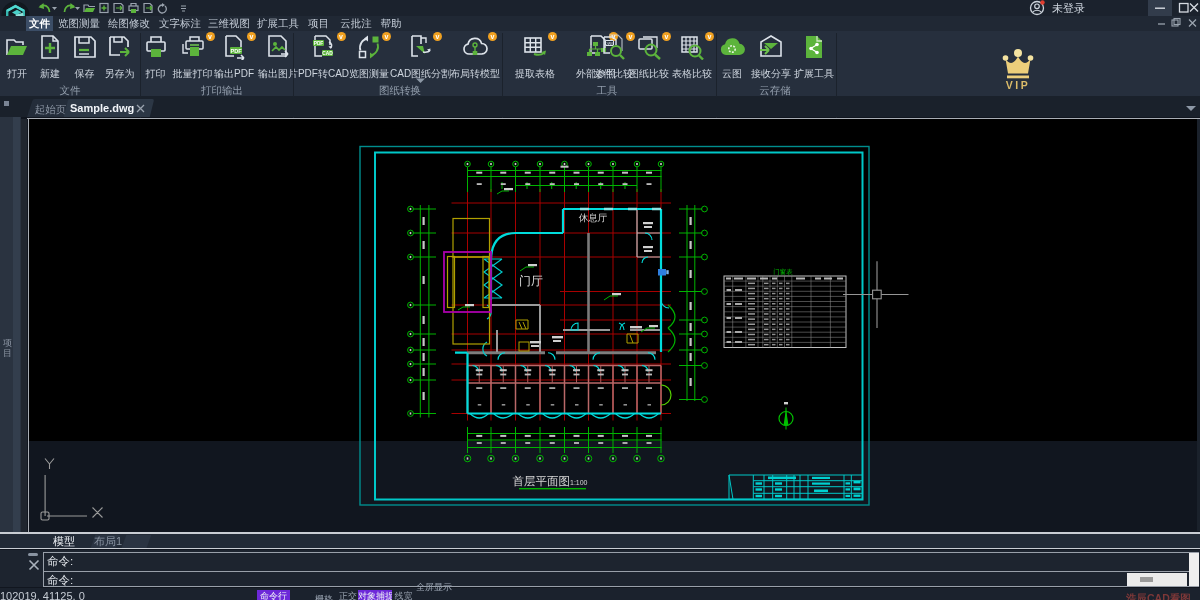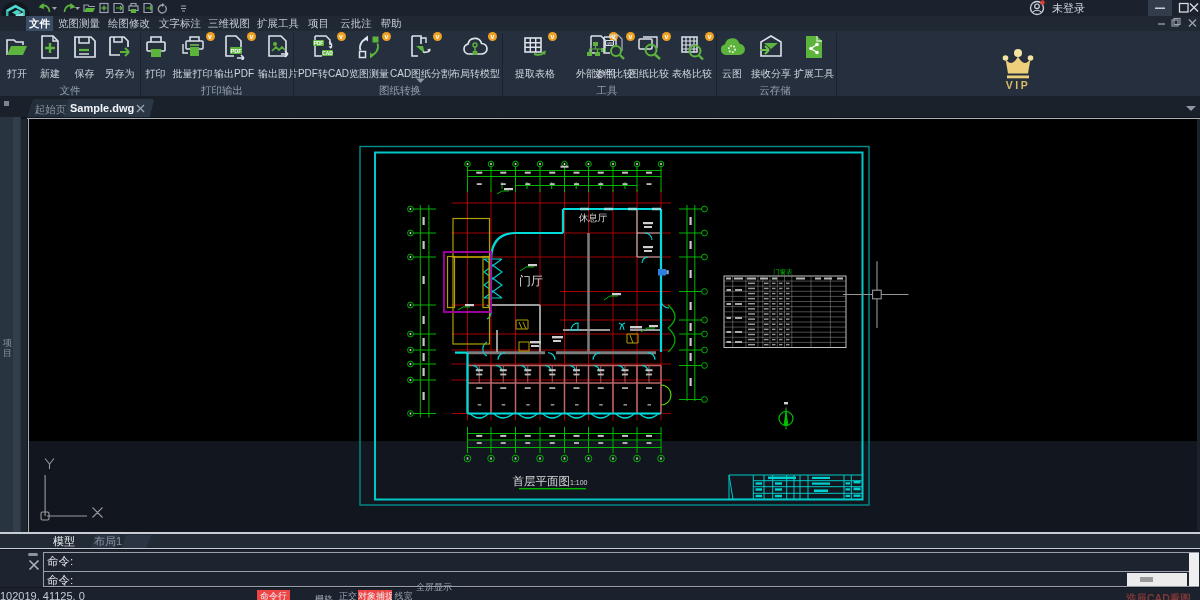--- a/index.html
+++ b/index.html
@@ -14,21 +14,21 @@
 .rlabel{font-size:10px;color:#cfd6df;margin-top:3px;white-space:nowrap}
 .badge{position:absolute;top:-2px;right:8px;width:9px;height:9px;border-radius:50%;background:#f0a121;color:#fff;font-size:7px;line-height:9px;font-weight:bold;text-align:center}
 .rsep{position:absolute;top:2px;width:1px;height:92px;background:#1b222c}
 .rgroup{position:absolute;top:84px;font-size:10.5px;color:#939eac;text-align:center;white-space:nowrap}
 #tabbar{position:absolute;left:0;top:97px;width:1200px;height:20px;background:#1a212b}
 #maincanvas{position:absolute;left:29px;top:119px;width:1168px;height:322px;background:#000}
 #modelrow{position:absolute;left:0;top:534px;width:1200px;height:13.7px;background:#222a36}
 #cmdpanel{position:absolute;left:0;top:549.5px;width:1200px;height:37px;background:#1d242f}
 #statusbar{position:absolute;left:0;top:588px;width:1200px;height:12px;background:#1b222d}
 .sbtn{position:absolute;top:1.5px;height:12px;line-height:12px;font-size:9px;text-align:center;color:#9aa4b1;white-space:nowrap;overflow:hidden}
-.sbtn.on{background:#ef4444;color:#eef2f6}
+.sbtn.on{background:#6d28d9;color:#eef2f6}
 
 </style></head><body>
 <div id="app">
 <div id="titlebar"></div>
 <svg style="position:absolute;left:1px;top:1px" width="29" height="29" viewBox="0 0 29 29">
 <circle cx="14.5" cy="14.5" r="14" fill="#12181f"></circle>
 <path d="M14.5,5.2 L22.8,9.8 V18.8 L14.5,23.4 L6.2,18.8 V9.8 Z" fill="none" stroke="#36b5ae" stroke-width="2.4"></path>
 <path d="M6.2,9.8 L14.5,5.2 L22.8,9.8" fill="none" stroke="#4fd8d0" stroke-width="2.4"></path>
 <path d="M11,11.5 L16,8.8 L20.5,11.3 L15.5,14 Z" fill="#49d0c8"></path>
 <rect x="14.8" y="12.6" width="7.6" height="3.4" fill="#8fe0da" transform="rotate(-15 18.6 14.3)"></rect>

